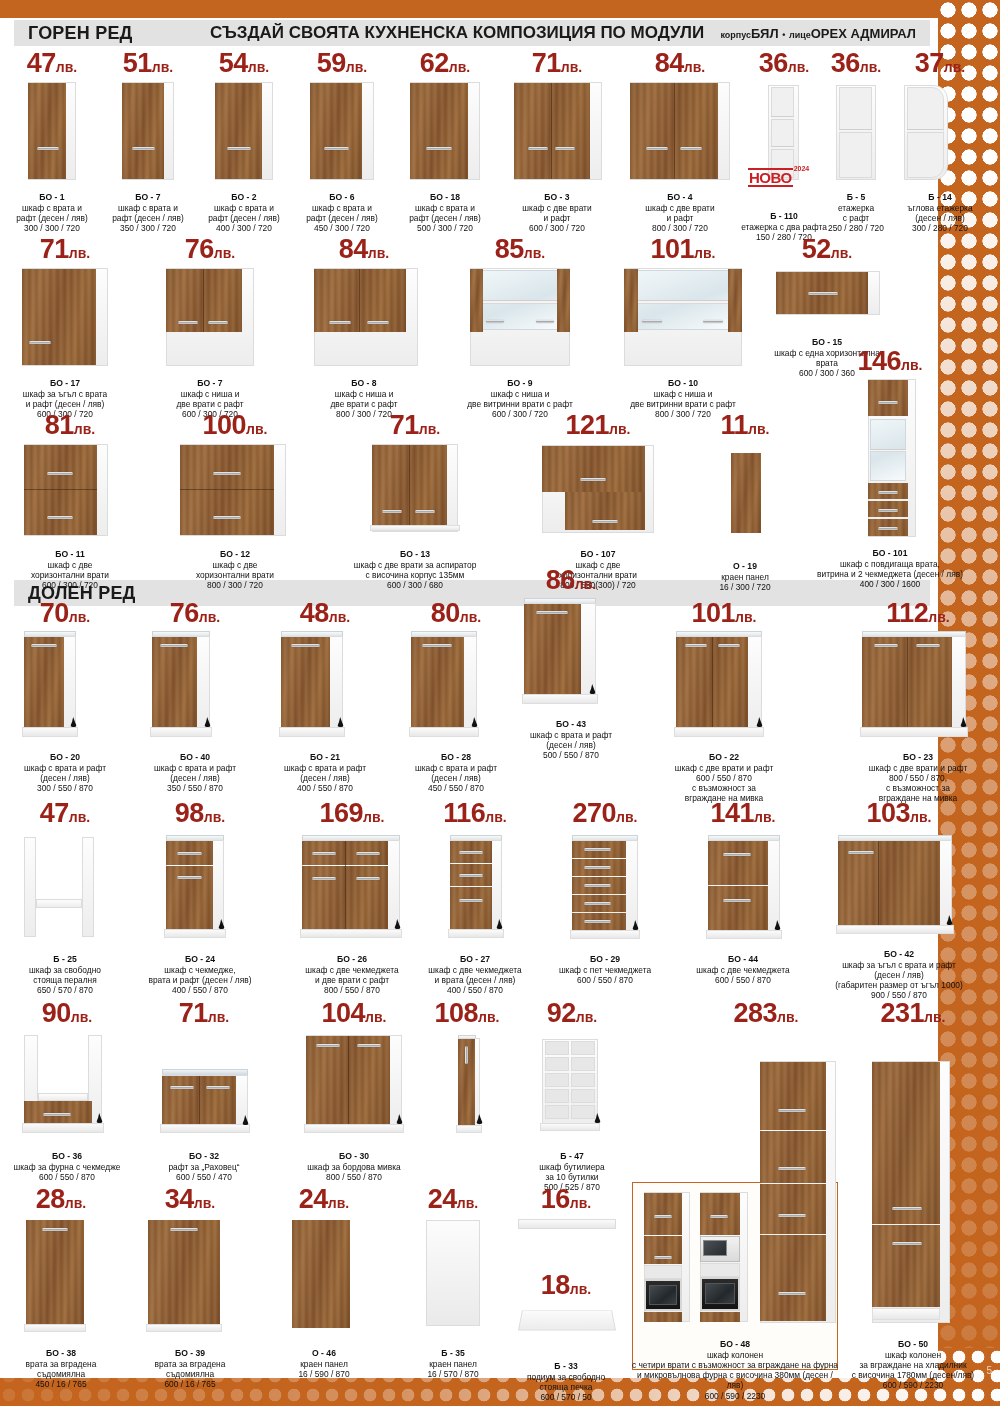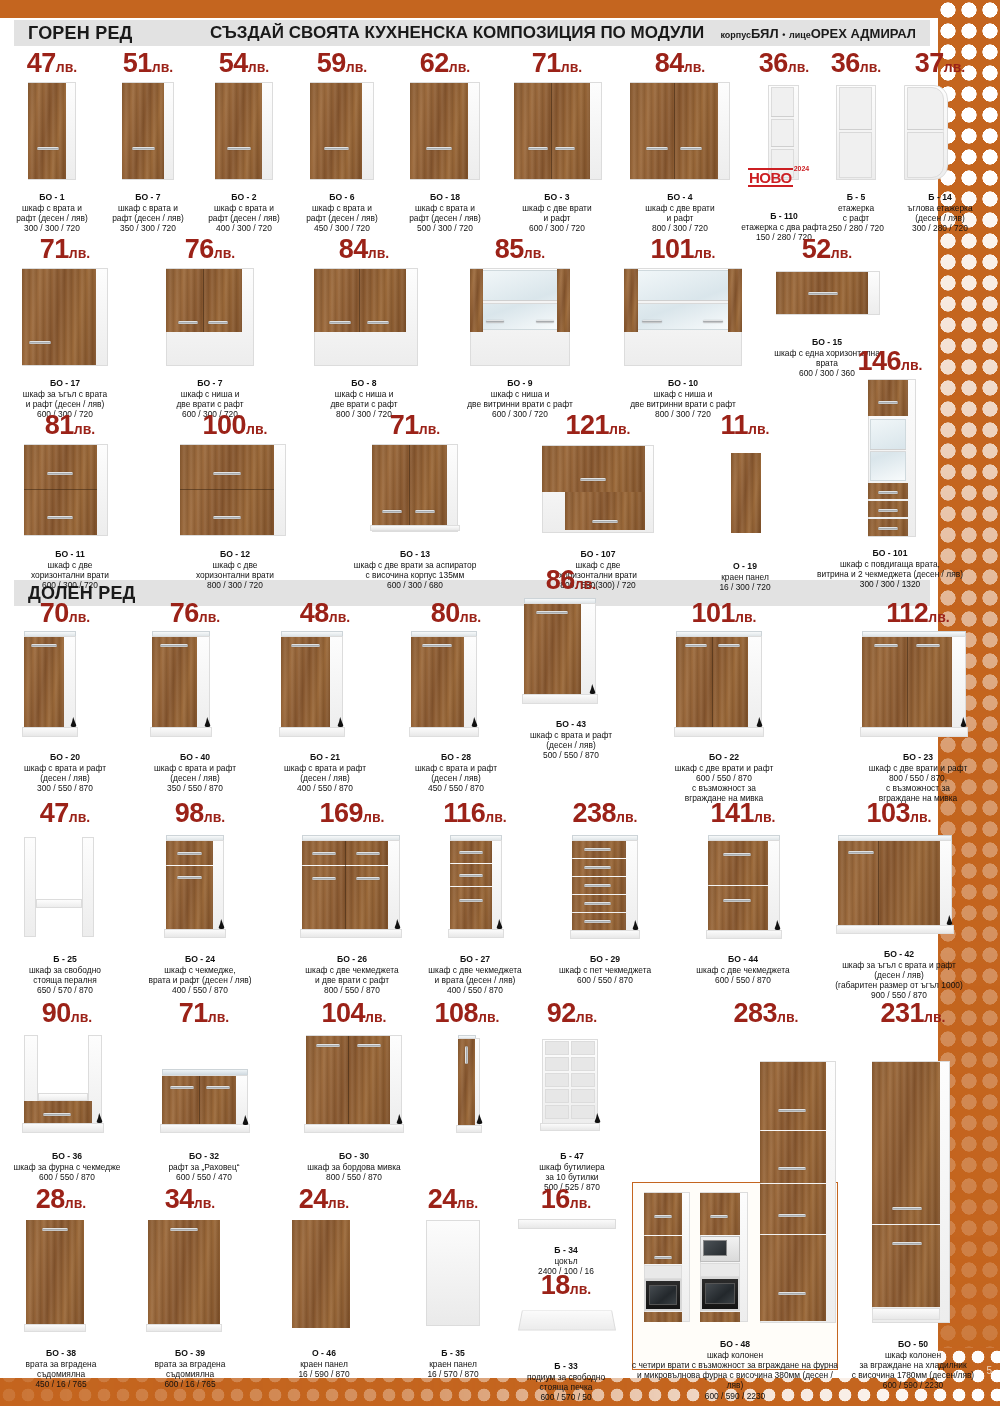--- a/index.html
+++ b/index.html
@@ -580,21 +580,21 @@
       <div class="wood" style="left:68px;top:126px;width:40px;height:16px"></div>
       <div class="wood" style="left:68px;top:144px;width:40px;height:17px"></div>
       <div class="handle" style="left:78px;top:26px;width:20px"></div>
       <div class="handle" style="left:78px;top:116px;width:20px"></div>
       <div class="handle" style="left:78px;top:134px;width:20px"></div>
       <div class="handle" style="left:78px;top:152px;width:20px"></div>
     </div>
     <div class="caption">
       <span class="code">БО - 101</span><span>шкаф с повдигаща врата,
 витрина и 2 чекмеджета (десен / ляв)</span>
-      <span class="dims">300 / 300 / 1320</span>
+      <span class="dims">400 / 300 / 1600</span>
     </div>
   </div>
 
   <div class="cell" style="left:0px; top:600px; width:130px">
     <div class="price"><span class="num">70</span><span class="cur">лв.</span></div>
     <div class="art" style="width:130px;height:115px">
       <div class="counter" style="left:24px;top:4px;width:52px;height:6px"></div>
       <div class="carc" style="left:24px;top:9px;width:52px;height:96px"></div>
       <div class="wood" style="left:24px;top:10px;width:40px;height:90px"></div>
       <div class="plinth" style="left:22px;top:100px;width:56px;height:10px"></div>
@@ -788,21 +788,21 @@
       <div class="foot" style="left:96px;top:92px"></div>
     </div>
     <div class="caption">
       <span class="code">БО - 27</span><span>шкаф с две чекмеджета
 и врата (десен / ляв)</span>
       <span class="dims">400 / 550 / 870</span>
     </div>
   </div>
 
   <div class="cell" style="left:530px; top:800px; width:150px">
-    <div class="price"><span class="num">238</span><span class="cur">лв.</span></div>
+    <div class="price"><span class="num">270</span><span class="cur">лв.</span></div>
     <div class="art" style="width:150px;height:117px">
       <div class="counter" style="left:42px;top:8px;width:66px;height:6px"></div>
       <div class="carc" style="left:42px;top:13px;width:66px;height:94px"></div>
       <div class="wood" style="left:42px;top:14px;width:54px;height:17px"></div>
       <div class="wood" style="left:42px;top:32px;width:54px;height:17px"></div>
       <div class="wood" style="left:42px;top:50px;width:54px;height:17px"></div>
       <div class="wood" style="left:42px;top:68px;width:54px;height:17px"></div>
       <div class="wood" style="left:42px;top:86px;width:54px;height:17px"></div>
       <div class="plinth" style="left:40px;top:103px;width:70px;height:9px"></div>
       <div class="handle" style="left:54px;top:21px;width:27px"></div>
@@ -991,24 +991,20 @@
       <span class="code">Б - 35</span><span>краен панел</span>
       <span class="dims">16 / 570 / 870</span>
     </div>
   </div>
 
   <div class="cell" style="left:500px; top:1186px; width:132px">
     <div class="price"><span class="num">16</span><span class="cur">лв.</span></div>
     <div class="art" style="width:132px;height:22px">
       <div class="carc" style="left:18px;top:6px;width:98px;height:10px;background:linear-gradient(180deg,#fafafa,#e8e8e8)"></div>
     </div>
-    <div class="caption">
-      <span class="code">Б - 34</span><span>цокъл</span>
-      <span class="dims">2400 / 100 / 16</span>
-    </div>
   </div>
 
   <div class="cell" style="left:500px; top:1272px; width:132px">
     <div class="price"><span class="num">18</span><span class="cur">лв.</span></div>
     <div class="art" style="width:132px;height:46px">
       <div class="carc" style="left:20px;top:8px;width:94px;height:26px;background:linear-gradient(180deg,#fbfbfb,#ececec);transform:perspective(200px) rotateX(40deg)"></div>
     </div>
     <div class="caption" style="margin-top:6px">
       <span class="code">Б - 33</span><span>подиум за свободно
 стояща печка</span>

